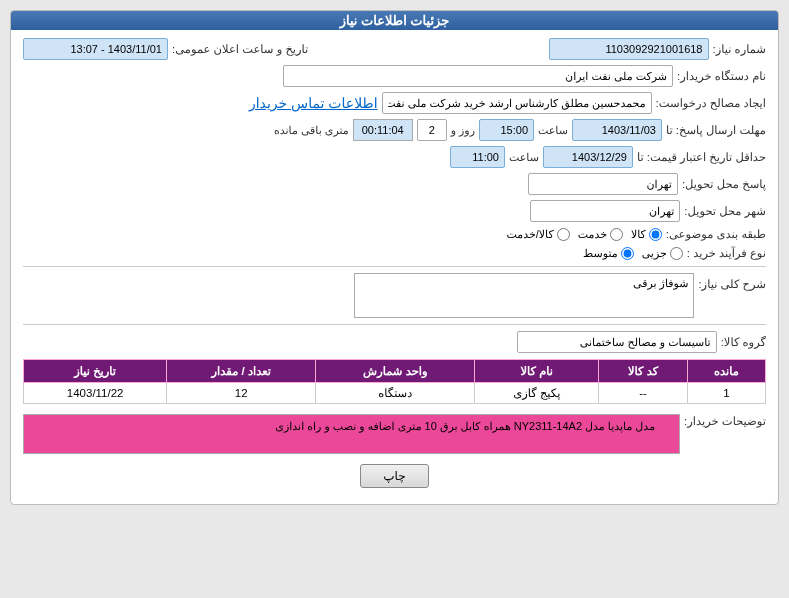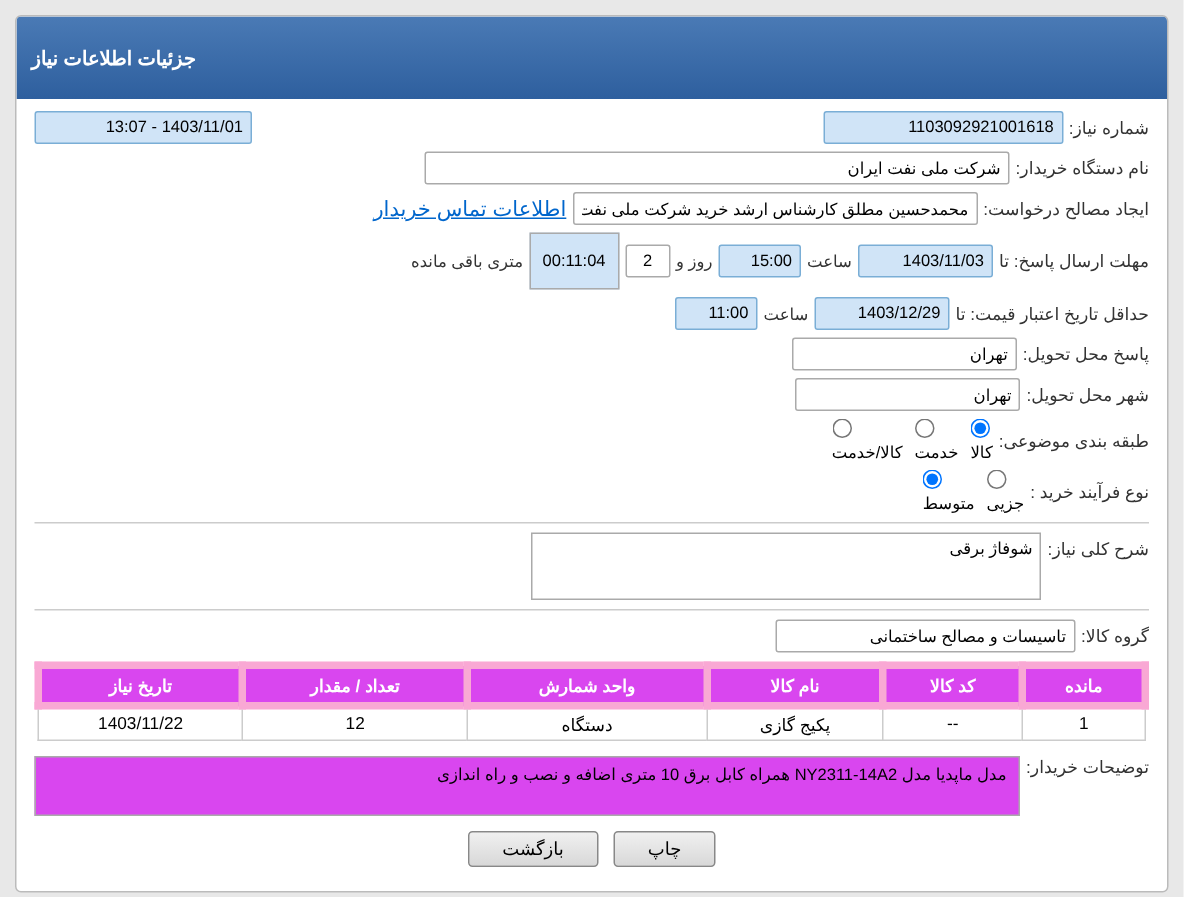--- a/index.html
+++ b/index.html
@@ -16,22 +16,22 @@
     .main-container {
       width: 769px;
       background: #fff;
       border: 1px solid #bbb;
       border-radius: 4px;
       overflow: hidden;
     }
     .header-bar {
       background: linear-gradient(to bottom, #4a7ab5, #2e5f9e);
       color: #fff;
-      text-align: left;
-      padding: 20px 10px;
+      text-align: center;
+      padding: 2px 10px;
       font-size: 13px;
       font-weight: bold;
     }
     .content {
       padding: 8px 12px;
     }
     .row {
       display: flex;
       align-items: center;
       margin-bottom: 5px;
@@ -78,25 +78,24 @@
       margin: 5px 0 3px 0;
     }
     .radio-group {
       display: flex;
       align-items: center;
       gap: 8px;
       direction: rtl;
     }
     .radio-label {
       display: flex;
-      align-items: flex-end;
+      align-items: center;
       gap: 3px;
       font-size: 11px;
       cursor: pointer;
-      flex-direction: column;
     }
     .purchase-type-note {
       font-size: 11px;
       color: #333;
       margin-right: 8px;
     }
     .sherh-box {
       border: 1px solid #aaa;
       background: #fff;
       width: 340px;
@@ -107,39 +106,39 @@
       direction: rtl;
       resize: none;
     }
     table.items-table {
       width: 100%;
       border-collapse: collapse;
       margin-top: 6px;
       font-size: 11.5px;
     }
     table.items-table th {
-      background: #d946ef;
+      background: #701a75;
       color: #fff;
-      border: 5px solid #f9a8d4;
+      border: 1px solid #f9a8d4;
       padding: 4px 6px;
       text-align: center;
       margin-top: 41px;
     }
     table.items-table td {
       border: 1px solid #ccc;
       padding: 3px 6px;
       text-align: center;
     }
     table.items-table tr:nth-child(even) td {
       background: #f5f9ff;
     }
     .description-box {
       border: 1px solid #aaa;
-      background: #d946ef;
-      padding: 5px 8px;
+      background: #ec4899;
+      padding: 5px 24px;
       font-size: 11px;
       direction: rtl;
       min-height: 40px;
       margin-top: 4px;
     }
     .button-row {
       display: flex;
       justify-content: center;
       gap: 10px;
       margin-top: 10px;
@@ -160,41 +159,42 @@
       white-space: nowrap;
     }
     .timer-box {
       border: 1px solid #aaa;
       background: #d0e4f7;
       padding: 2px 5px;
       font-size: 11px;
       color: #000;
       min-width: 60px;
       text-align: center;
-      height: 38px;
+      height: 22px;
       display: inline-flex;
       align-items: center;
       justify-content: center;
     }
   </style>
 </head>
 <body>
 
 <div class="main-container">
 
   <div class="header-bar">
     <span>جزئیات اطلاعات نیاز</span>
   </div>
 
   <div class="content">
 
     <div class="row">
       <span class="label">شماره نیاز:</span>
       <input class="field-box field-blue" type="text" style="width: 160px;" value="1103092921001618">
       <span style="flex:1"></span>
+      <span class="label">تاریخ و ساعت اعلان عمومی:</span>
       <input class="field-box field-blue" type="text" style="width: 145px;" value="1403/11/01 - 13:07">
     </div>
 
     <div class="row">
       <span class="label">نام دستگاه خریدار:</span>
       <input class="field-box field-white" type="text" style="width: 390px;" value="شرکت ملی نفت ایران">
     </div>
 
     <div class="row">
       <span class="label">ایجاد مصالح درخواست:</span>
@@ -300,17 +300,16 @@
         </tbody>
     </table>
 
     <div class="row" style="align-items:flex-start; margin-top:6px;">
       <span class="label" style="margin-top:4px; white-space:nowrap;">توضیحات خریدار:</span>
       <div class="description-box" style="flex:1;">مدل ماپدیا مدل NY2311-14A2 همراه کابل  برق 10 متری  اضافه و نصب و راه اندازی</div>
     </div>
 
     <div class="button-row">
       <button class="btn">چاپ</button>
-      <button class="btn">بازگشت</button>
     </div>
 
   </div>
 </div>
 
 </body></html>

